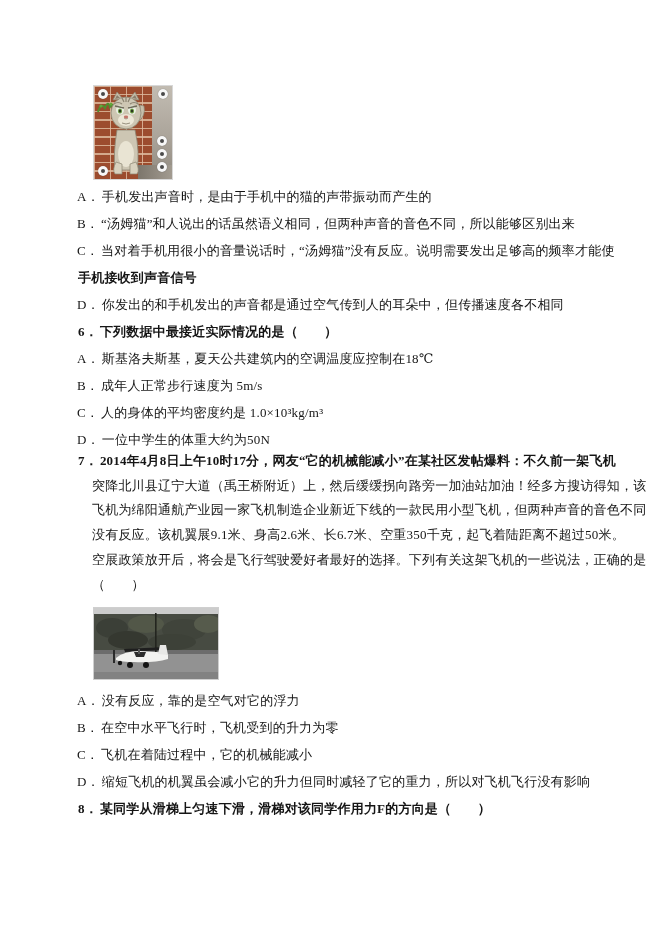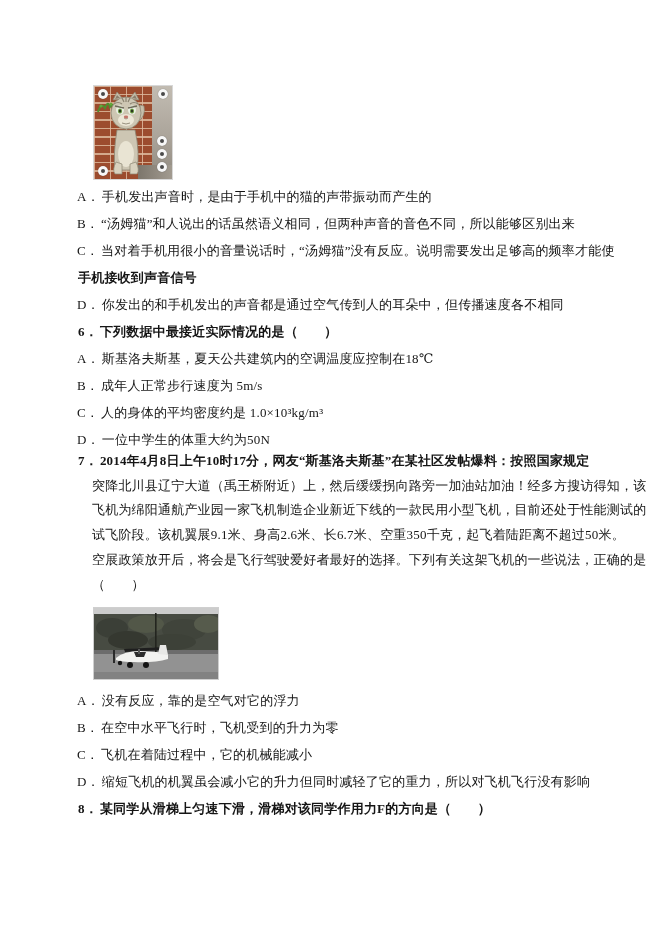--- a/index.html
+++ b/index.html
@@ -122,24 +122,24 @@
   <div class="line l-opt" style="top:215px"><span class="opt-label">B．</span><span>“汤姆猫”和人说出的话虽然语义相同，但两种声音的音色不同，所以能够区别出来</span></div>
   <div class="line l-q" style="top:269px"><span>手机接收到声音信号</span></div>
   <div class="line l-opt" style="top:296px"><span class="opt-label">D．</span><span>你发出的和手机发出的声音都是通过空气传到人的耳朵中，但传播速度各不相同</span></div>
 
   <div class="line l-q" style="top:323px"><span class="opt-label">6．</span><span>下列数据中最接近实际情况的是（　　）</span></div>
   <div class="line l-opt" style="top:350px"><span class="opt-label">A．</span><span>斯基洛夫斯基，夏天公共建筑内的空调温度应控制在18℃</span></div>
   <div class="line l-opt" style="top:377px"><span class="opt-label">B．</span><span>成年人正常步行速度为 5m/s</span></div>
   <div class="line l-opt" style="top:404px"><span class="opt-label">C．</span><span>人的身体的平均密度约是 1.0×10³kg/m³</span></div>
   <div class="line l-opt" style="top:431px"><span class="opt-label">D．</span><span>一位中学生的体重大约为50N</span></div>
 
-  <div class="line l-q" style="top:452px"><span class="opt-label">7．</span><span>2014年4月8日上午10时17分，网友“斯基洛夫斯基”在某社区发帖爆料：按照国家规定</span></div>
+  <div class="line l-q" style="top:452px"><span class="opt-label">7．</span><span>2014年4月8日上午10时17分，网友“它的机械能减小”在某社区发帖爆料：不久前一架飞机</span></div>
   <div class="line l-wrap" style="top:477px"><span>突降北川县辽宁大道（禹王桥附近）上，然后缓缓拐向路旁一加油站加油！经多方搜访得知，该</span></div>
-  <div class="line l-wrap" style="top:501px"><span>飞机为绵阳通航产业园一家飞机制造企业新近下线的一款民用小型飞机，目前还处于性能测试的</span></div>
-  <div class="line l-wrap" style="top:526px"><span>试飞阶段。该机翼展9.1米、身高2.6米、长6.7米、空重350千克，起飞着陆距离不超过50米。</span></div>
+  <div class="line l-wrap" style="top:501px"><span>飞机为绵阳通航产业园一家飞机制造企业新近下线的一款民用小型飞机，但两种声音的音色不同</span></div>
+  <div class="line l-wrap" style="top:526px"><span>没有反应。该机翼展9.1米、身高2.6米、长6.7米、空重350千克，起飞着陆距离不超过50米。</span></div>
   <div class="line l-wrap" style="top:551px"><span>空展政策放开后，将会是飞行驾驶爱好者最好的选择。下列有关这架飞机的一些说法，正确的是</span></div>
   <div class="line l-wrap" style="top:576px"><span>（　　）</span></div>
 
   <div class="plane-img">
     <svg width="124" height="71" viewBox="0 0 124 71">
       <rect x="0" y="0" width="124" height="10" fill="#cccccc"></rect>
       <rect x="0" y="6" width="124" height="38" fill="#474b42"></rect>
       <ellipse cx="18" cy="20" rx="16" ry="10" fill="#3b3f37"></ellipse>
       <ellipse cx="52" cy="16" rx="18" ry="9" fill="#525748"></ellipse>
       <ellipse cx="90" cy="22" rx="22" ry="11" fill="#40443b"></ellipse>

